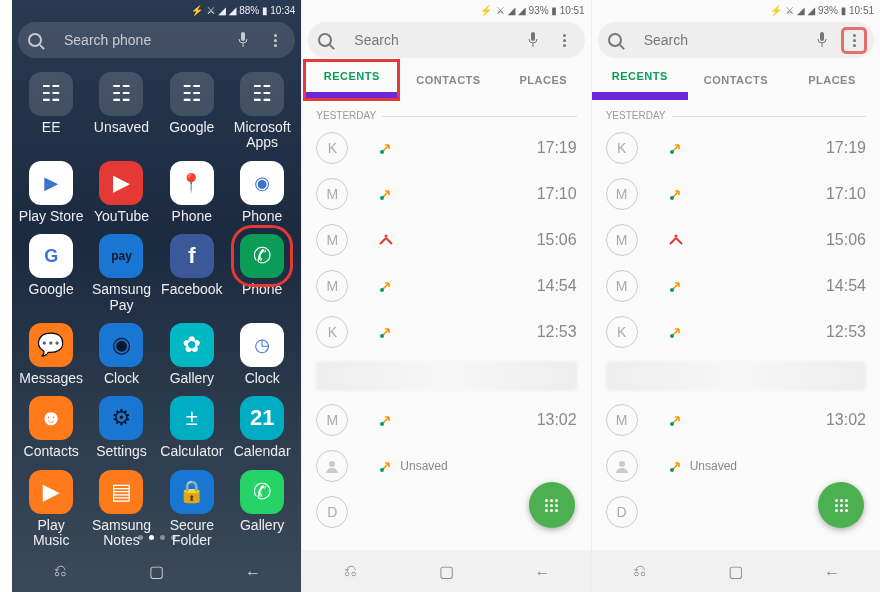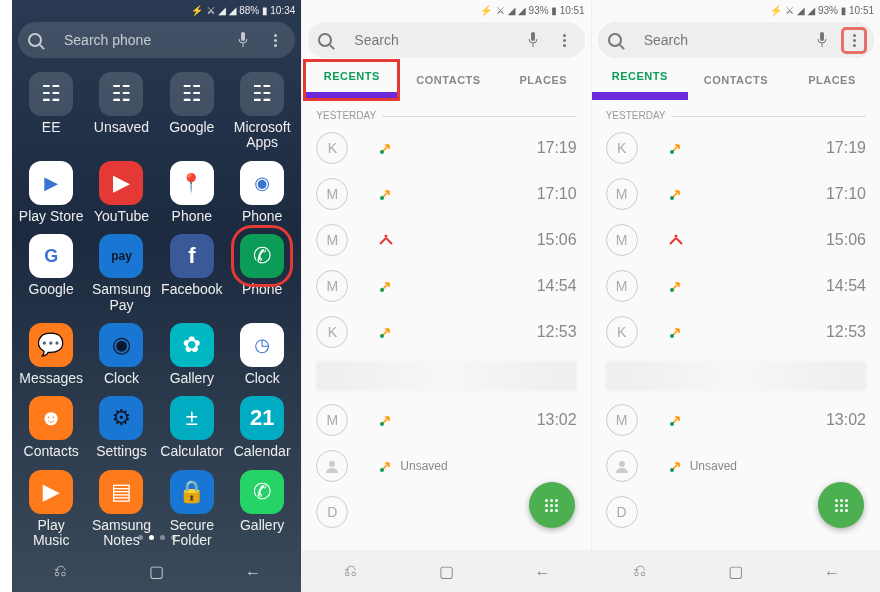--- a/index.html
+++ b/index.html
@@ -171,21 +171,21 @@
       </div>
       <div class="app">
         <div class="iconwrap ic-blue">⚙</div>
         <div class="label">Settings</div>
       </div>
       <div class="app">
         <div class="iconwrap ic-cyan">±</div>
         <div class="label">Calculator</div>
       </div>
       <div class="app">
-        <div class="iconwrap ic-cyan" style="font-weight: 700;">21</div>
+        <div class="iconwrap ic-cyan" style="font-weight: 700; border-radius: 14px;">21</div>
         <div class="label">Calendar</div>
       </div>
       <div class="app">
         <div class="iconwrap ic-orange">▶</div>
         <div class="label">Play Music</div>
       </div>
       <div class="app">
         <div class="iconwrap ic-orange">▤</div>
         <div class="label">Samsung Notes</div>
       </div>

